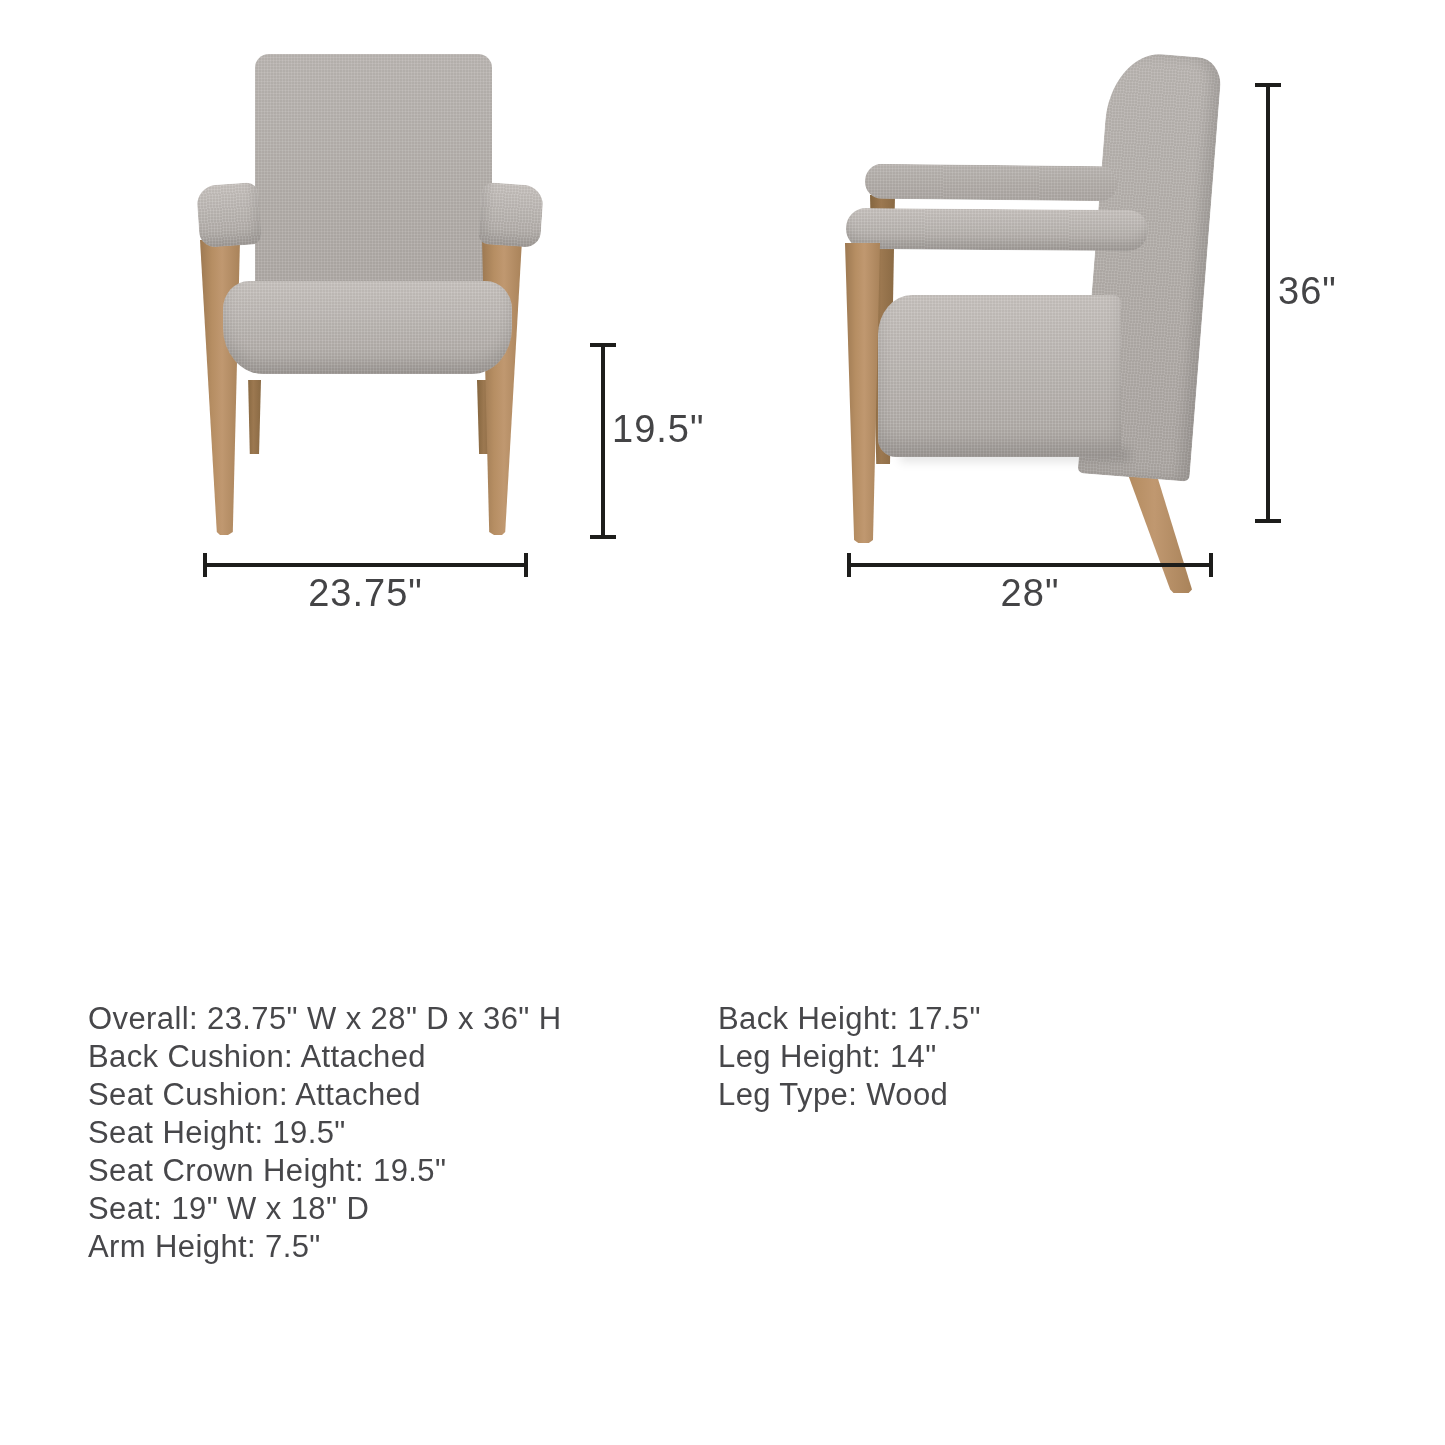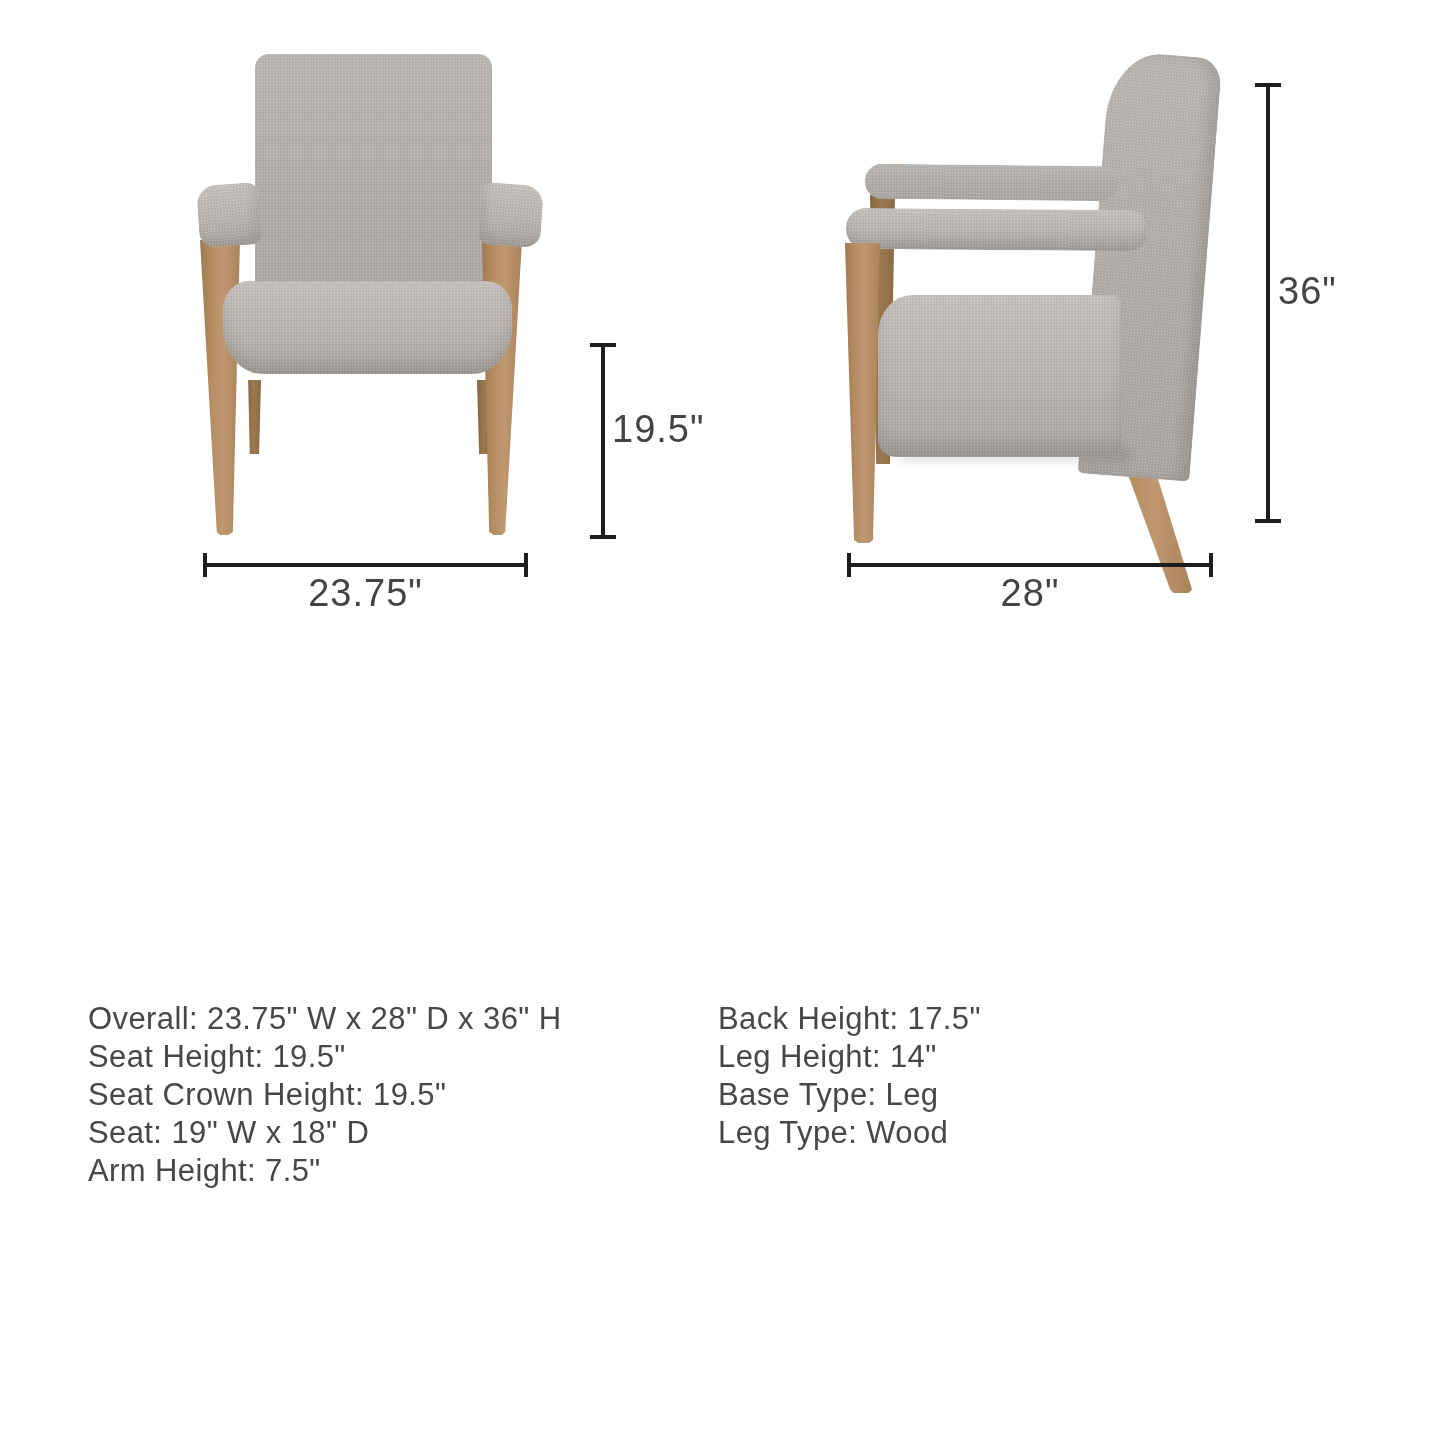--- a/index.html
+++ b/index.html
@@ -101,26 +101,27 @@
   <div class="dim-label" style="left:847px;top:572px;width:366px;">28"</div>
 
   <div class="dim-v" style="left:1266px;top:83px;height:440px;">
     <span class="tick tick-t"></span>
     <span class="tick tick-b"></span>
   </div>
   <div class="dim-label" style="left:1278px;top:270px;text-align:left;">36"</div>
 
   <div class="spec-col" style="left:88px;top:1000px;">
     <div class="spec-line">Overall: 23.75" W x 28" D x 36" H</div>
+    <div class="spec-line">Back Cushion: Attached</div>
+    <div class="spec-line">Seat Cushion: Attached</div>
     <div class="spec-line">Seat Height: 19.5"</div>
     <div class="spec-line">Seat Crown Height: 19.5"</div>
     <div class="spec-line">Seat: 19" W x 18" D</div>
     <div class="spec-line">Arm Height: 7.5"</div>
   </div>
 
   <div class="spec-col" style="left:718px;top:1000px;">
     <div class="spec-line">Back Height: 17.5"</div>
     <div class="spec-line">Leg Height: 14"</div>
-    <div class="spec-line">Base Type: Leg</div>
     <div class="spec-line">Leg Type: Wood</div>
   </div>
 
 </div>
 
 </body></html>

